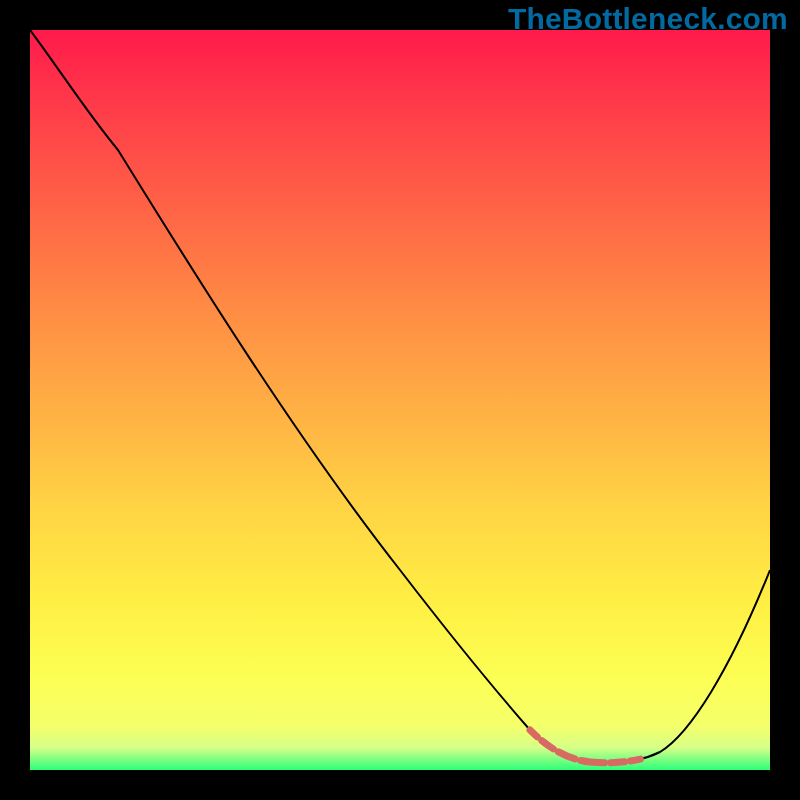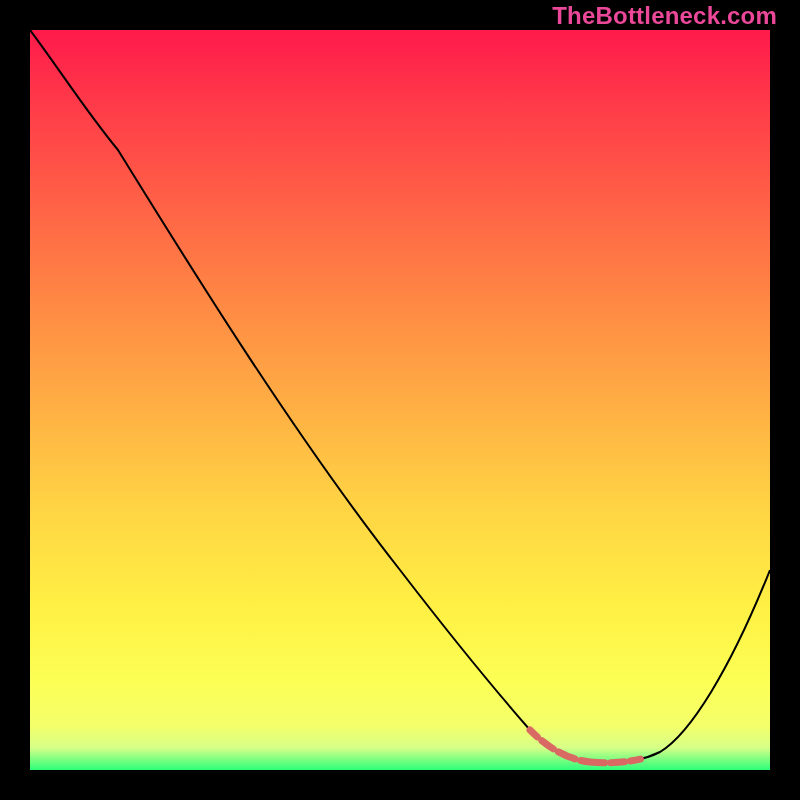--- a/index.html
+++ b/index.html
@@ -36,23 +36,23 @@
       #fff044 78%,
       #fcff55 88%,
       #f4ff6a 94%,
       #d6ff88 97%,
       #2cff7a 100%
     );
   }
   .watermark {
     position: absolute;
     top: 2px;
-    right: 23px;
-    color: #ec4899;
-    font-size: 24px;
+    right: 12px;
+    color: #0369a1;
+    font-size: 30px;
     font-weight: 600;
     letter-spacing: 0.2px;
     user-select: none;
   }
   svg.curve {
     position: absolute;
     left: 0;
     top: 0;
     width: 740px;
     height: 740px;

